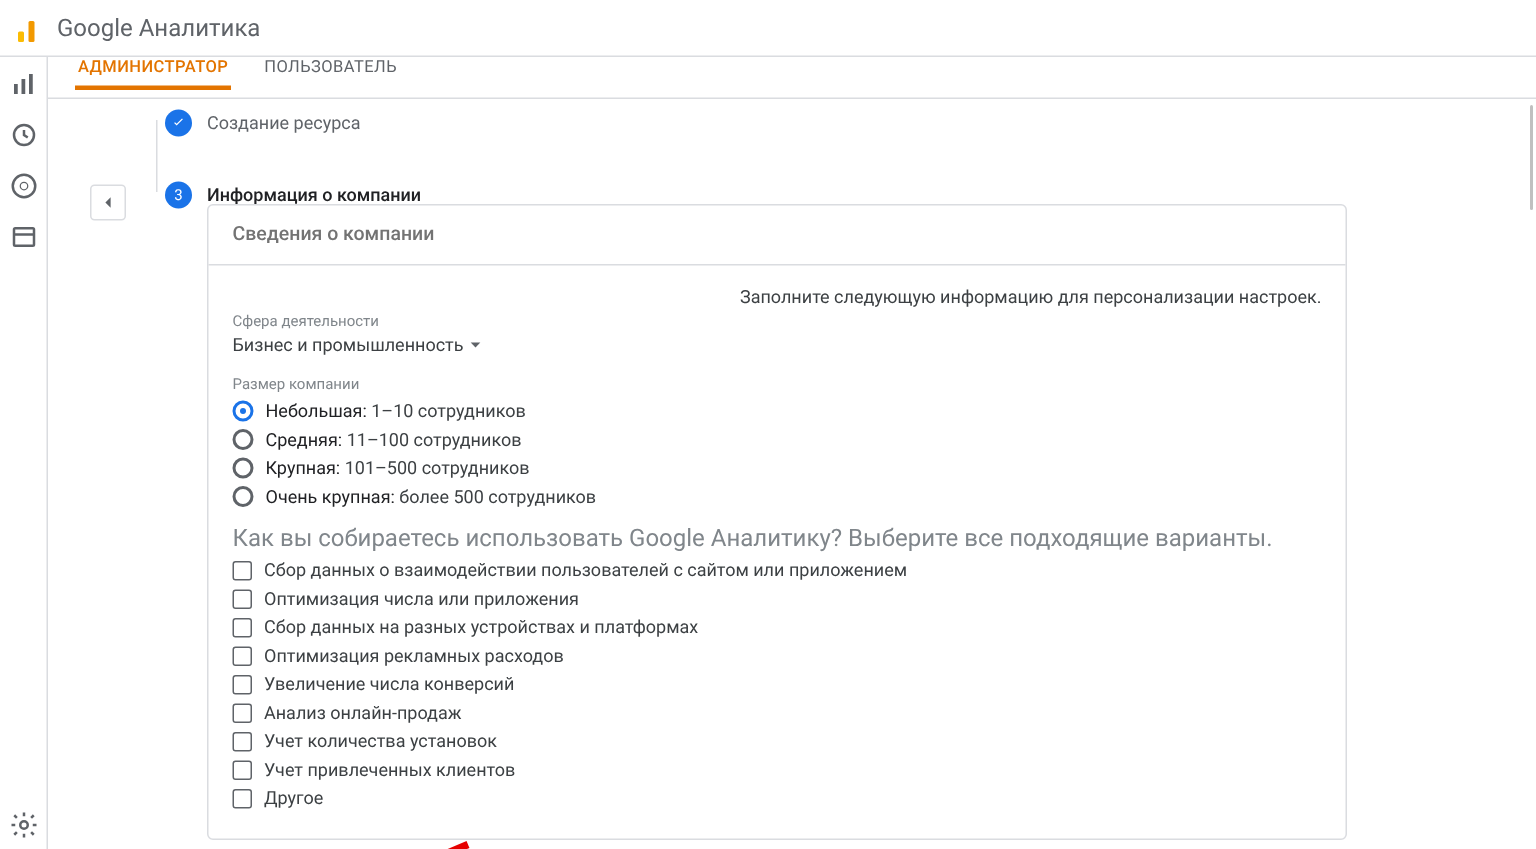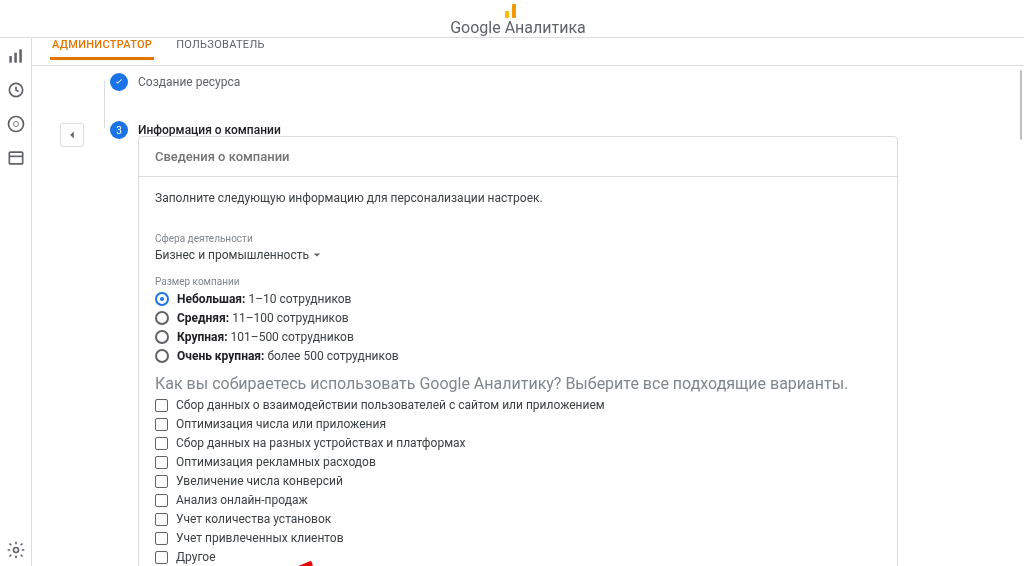--- a/index.html
+++ b/index.html
@@ -1,19 +1,19 @@
 <!DOCTYPE html>
 <html><head>
 <meta charset="utf-8">
 <style>
   * { box-sizing: border-box; margin: 0; padding: 0; font-family: Roboto, Arial, sans-serif; }
   body { background: #fff; color: #3c4043; font-size: 13px; width: 1024px; height: 566px; overflow: hidden; position: relative; }
 
   
-  .appbar { height: 38px; display: flex; align-items: center; border-bottom: 1px solid #dadce0; padding-left: 12px; flex-direction: column; }
+  .appbar { height: 38px; display: flex; align-items: center; border-bottom: 1px solid #dadce0; padding-left: 12px; }
   .logo { width: 18px; height: 18px; margin-right: 8px; position: relative; }
   .logo::before { content: ""; position: absolute; left: 0; bottom: 0; width: 4px; height: 7px; background: #fbbc04; border-radius: 1px; }
   .logo::after  { content: ""; position: absolute; left: 7px; bottom: 0; width: 4px; height: 14px; background: #f29900; border-radius: 1px; }
   .appname { font-size: 16px; color: #5f6368; }
 
   
   .rail { position: absolute; left: 0; top: 38px; bottom: 0; width: 32px; background: #fff; border-right: 1px solid #dadce0; display: flex; flex-direction: column; align-items: center; padding-top: 8px; gap: 14px; }
   .rail .ricon { width: 20px; height: 20px; fill: #5f6368; }
   .rail-bottom { margin-top: auto; margin-bottom: 6px; }
 
@@ -35,32 +35,32 @@
   .step-circle { width: 18px; height: 18px; border-radius: 50%; background: #1a73e8; color:#fff; font-size:10px; display:flex; align-items:center; justify-content:center; margin-right: 10px; flex-shrink:0; }
   .step.done .step-circle { background:#1a73e8; }
   .check { width:10px; height:10px; fill:#fff; }
   .step-label { font-size: 12px; color: #5f6368; }
   .step.current .step-label { color: #202124; font-weight: 500; }
 
   
   .card { position: absolute; left: 106px; top: 70px; width: 760px; border: 1px solid #dadce0; border-radius: 4px; background:#fff; }
   .card-head { padding: 12px 16px; font-size: 13px; font-weight: 500; color: #737373; border-bottom: 1px solid #dadce0; }
   .card-body { padding: 14px 16px 16px; }
-  .intro { font-size: 12px; color: #3c4043; margin-bottom: 28px; }
+  .intro { font-size: 12px; color: #3c4043; margin-bottom: 4px; text-align: right; }
   .fieldlbl { font-size: 10px; color: #80868b; margin-bottom: 3px; }
   .dropdown { display:inline-flex; align-items:center; font-size: 12px; color:#3c4043; gap:4px; cursor:pointer; margin-bottom: 14px; }
   .dropdown svg { width:8px; height:8px; fill:#5f6368; }
 
   .group { margin-top: 4px; }
   .radio-row, .check-row { display:flex; align-items:center; gap:8px; font-size: 12px; color:#3c4043; margin: 3px 0; line-height: 16px; }
   .radio { width:14px; height:14px; border:2px solid #5f6368; border-radius:50%; display:inline-block; position:relative; flex-shrink:0; }
   .radio.selected { border-color:#1a73e8; }
   .radio.selected::after { content:""; position:absolute; inset:3px; background:#1a73e8; border-radius:50%; }
   .chk { width:13px; height:13px; border:1.5px solid #5f6368; border-radius:2px; flex-shrink:0; }
-  .bold { font-weight: 700; color:#202124; }
+  .bold { font-weight: 400; color:#202124; }
   .sect-help { font-size: 16px; color:#80868b; margin: 10px 0 4px; }
 
   
   .arrow-ann { position:absolute; left:170px; top:492px; width:120px; height:60px; pointer-events:none; }
   .arrow-ann svg { width:100%; height:100%; }
 </style>
 </head>
 <body>
 
 <div class="appbar">

